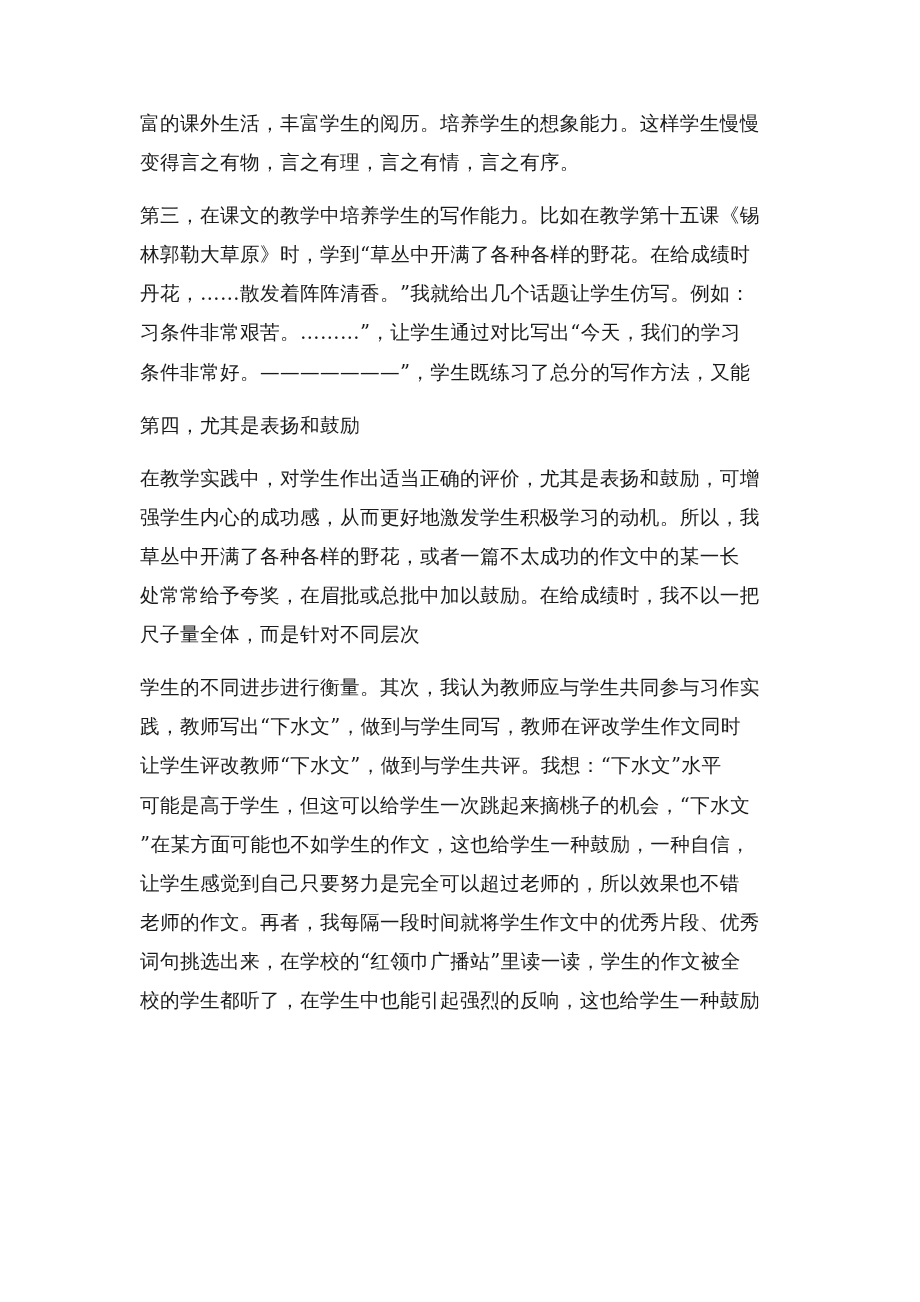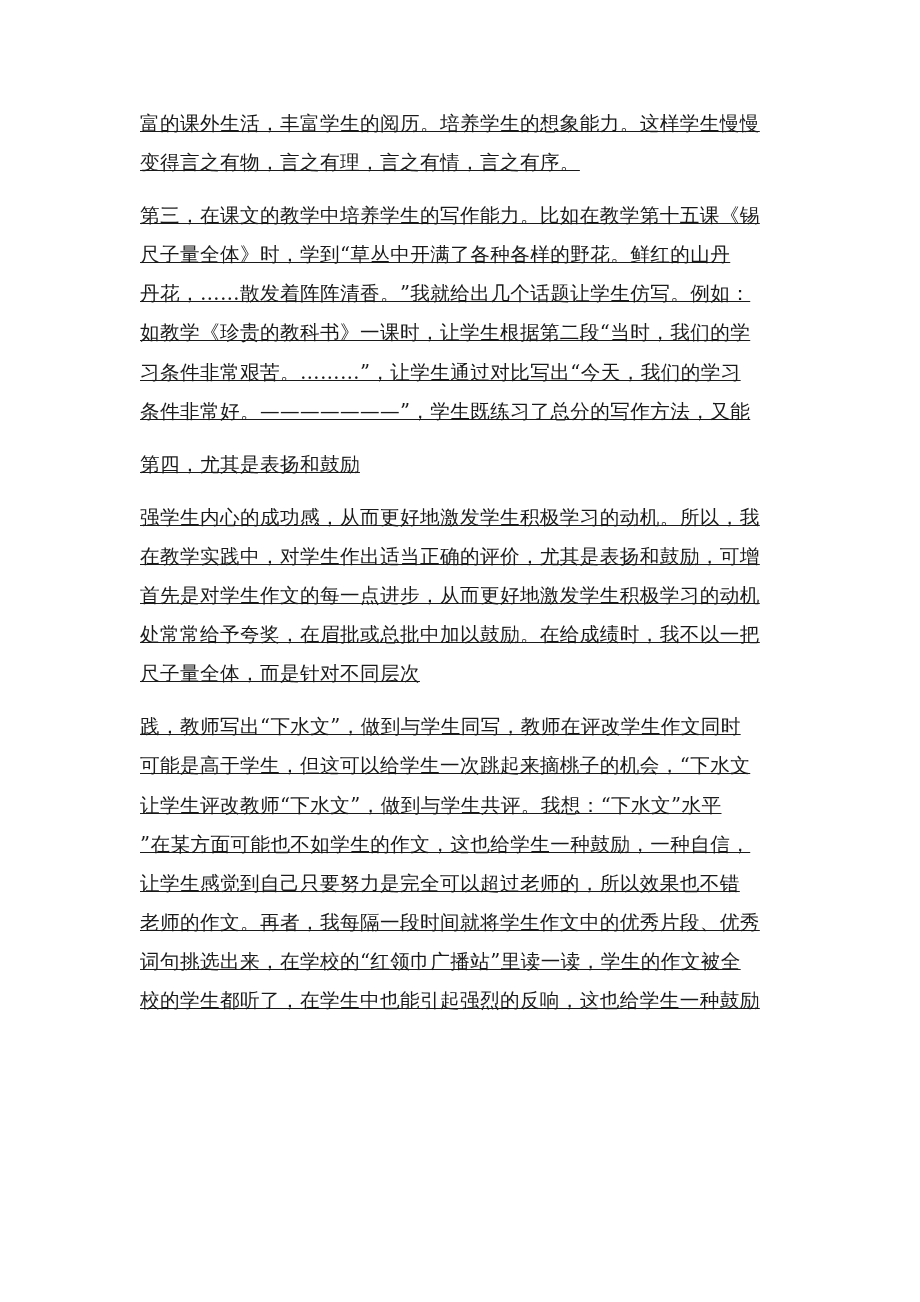--- a/index.html
+++ b/index.html
@@ -26,52 +26,51 @@
     .para {
       margin: 0 0 14px 0;
       letter-spacing: 0.4px;
       text-align: justify;
       word-break: break-all;
     }
     .line {
       display: block;
       white-space: nowrap;
       height: 39.1px;
-      text-decoration: underline;
     }
   </style>
 </head>
 <body>
 
 <div class="page">
   <p class="para">
     <span class="line">富的课外生活，丰富学生的阅历。培养学生的想象能力。这样学生慢慢</span>
     <span class="line">变得言之有物，言之有理，言之有情，言之有序。</span>
   </p>
   <p class="para">
     <span class="line">第三，在课文的教学中培养学生的写作能力。比如在教学第十五课《锡</span>
-    <span class="line">尺子量全体》时，学到“草丛中开满了各种各样的野花。鲜红的山丹</span>
+    <span class="line">林郭勒大草原》时，学到“草丛中开满了各种各样的野花。在给成绩时</span>
     <span class="line">丹花，……散发着阵阵清香。”我就给出几个话题让学生仿写。例如：</span>
-    <span class="line">如教学《珍贵的教科书》一课时，让学生根据第二段“当时，我们的学</span>
     <span class="line">习条件非常艰苦。………”，让学生通过对比写出“今天，我们的学习</span>
     <span class="line">条件非常好。———————”，学生既练习了总分的写作方法，又能</span>
   </p>
   <p class="para">
     <span class="line">第四，尤其是表扬和鼓励</span>
   </p>
   <p class="para">
+    <span class="line">在教学实践中，对学生作出适当正确的评价，尤其是表扬和鼓励，可增</span>
     <span class="line">强学生内心的成功感，从而更好地激发学生积极学习的动机。所以，我</span>
-    <span class="line">在教学实践中，对学生作出适当正确的评价，尤其是表扬和鼓励，可增</span>
-    <span class="line">首先是对学生作文的每一点进步，从而更好地激发学生积极学习的动机</span>
+    <span class="line">草丛中开满了各种各样的野花，或者一篇不太成功的作文中的某一长</span>
     <span class="line">处常常给予夸奖，在眉批或总批中加以鼓励。在给成绩时，我不以一把</span>
     <span class="line">尺子量全体，而是针对不同层次</span>
   </p>
   <p class="para">
+    <span class="line">学生的不同进步进行衡量。其次，我认为教师应与学生共同参与习作实</span>
     <span class="line">践，教师写出“下水文”，做到与学生同写，教师在评改学生作文同时</span>
+    <span class="line">让学生评改教师“下水文”，做到与学生共评。我想：“下水文”水平</span>
     <span class="line">可能是高于学生，但这可以给学生一次跳起来摘桃子的机会，“下水文</span>
-    <span class="line">让学生评改教师“下水文”，做到与学生共评。我想：“下水文”水平</span>
     <span class="line">”在某方面可能也不如学生的作文，这也给学生一种鼓励，一种自信，</span>
     <span class="line">让学生感觉到自己只要努力是完全可以超过老师的，所以效果也不错</span>
     <span class="line">老师的作文。再者，我每隔一段时间就将学生作文中的优秀片段、优秀</span>
     <span class="line">词句挑选出来，在学校的“红领巾广播站”里读一读，学生的作文被全</span>
     <span class="line">校的学生都听了，在学生中也能引起强烈的反响，这也给学生一种鼓励</span>
   </p>
 </div>
 
 </body></html>

